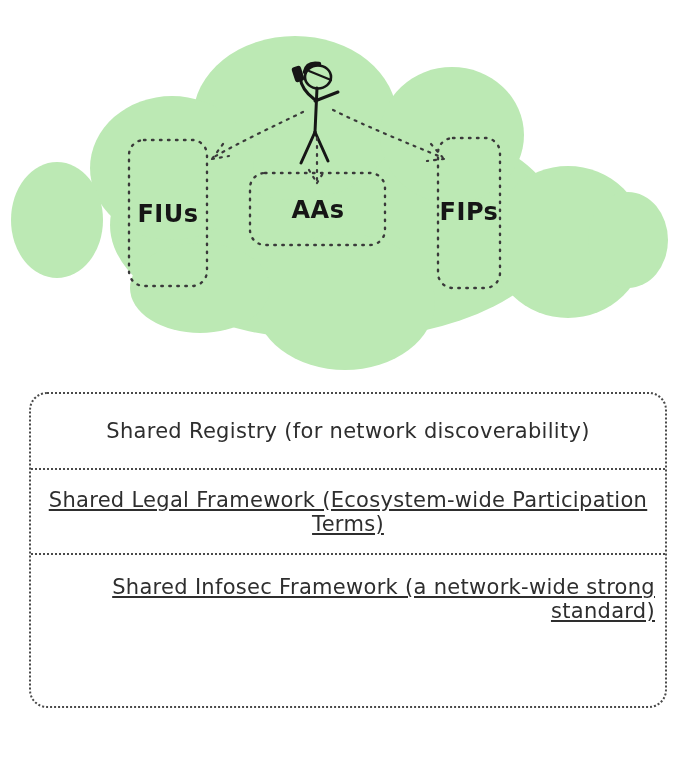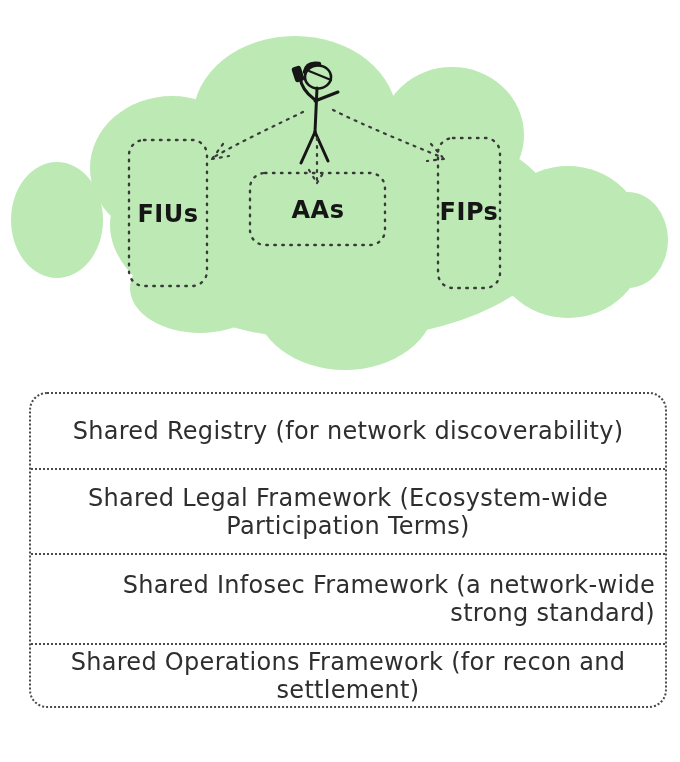--- a/index.html
+++ b/index.html
@@ -29,24 +29,24 @@
     background:#ffffff;
   }
   .panel-row{
     box-sizing:border-box;
     display:flex;
     align-items:center;
     justify-content:center;
     text-align:center;
     padding:0 10px;
     color:#2e2e2e;
-    font-size:24px;
+    font-size:21px;
     letter-spacing:0.3px;
   }
-  .panel-row + .panel-row{border-top:2px dotted #4a4a4a;}
+  .panel-row + .panel-row{border-top:2px dotted #4a4a4a;text-decoration:underline;}
   .row-0{height:74px;}
   .row-1{height:85px;}
   .row-2{height:90px;text-align:right;}
   .row-3{height:63px;}
 </style>
 </head>
 <body>
 
 <div class="stage">
 
@@ -95,16 +95,15 @@
       <text class="node-label" x="168" y="222" text-anchor="middle">FIUs</text>
       <text class="node-label" x="318" y="218" text-anchor="middle">AAs</text>
       <text class="node-label" x="469" y="220" text-anchor="middle">FIPs</text>
     </g>
   </svg>
 
   <div class="panel">
     <div class="panel-row row-0">Shared Registry (for network discoverability)</div>
     <div class="panel-row row-1">Shared Legal Framework (Ecosystem-wide Participation Terms)</div>
     <div class="panel-row row-2">Shared Infosec Framework (a network-wide strong standard)</div>
-    <div class="panel-row row-3">Shared Operations Framework (for recon and settlement)</div>
   </div>
 
 </div>
 
 </body></html>

